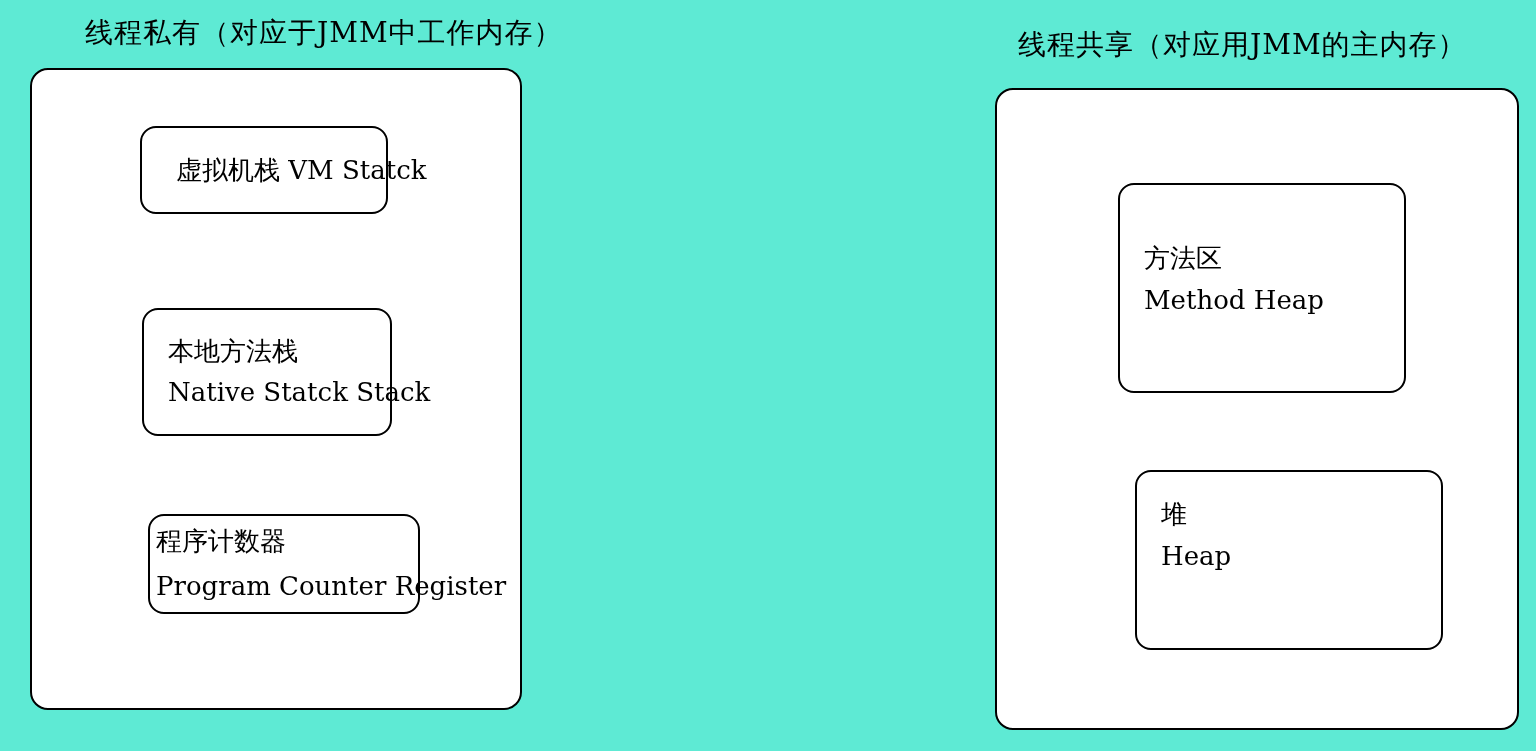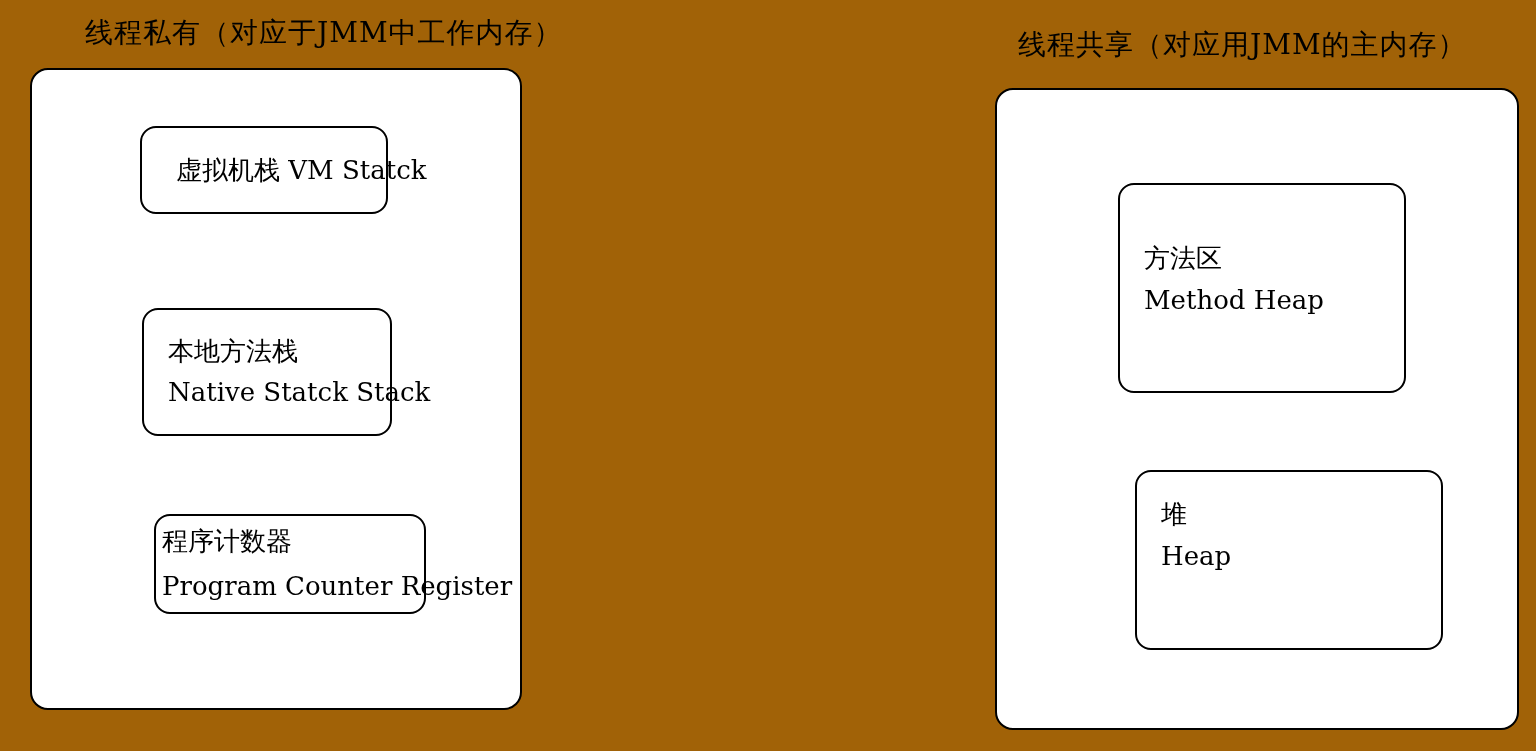--- a/index.html
+++ b/index.html
@@ -4,21 +4,21 @@
 <style>
   html, body {
     margin: 0;
     padding: 0;
     background: #ffffff;
   }
   .canvas {
     position: relative;
     width: 1536px;
     height: 751px;
-    background: #a16207;
+    background: #5eead4;
     font-family: "DejaVu Serif", "Liberation Serif", serif;
     color: #000000;
     overflow: hidden;
   }
   .panel-title {
     position: absolute;
     font-size: 28px;
     white-space: nowrap;
     letter-spacing: 1px;
   }
@@ -49,21 +49,20 @@
     padding-left: 34px;
   }
   .box-native-stack {
     left: 142px; top: 308px; width: 250px; height: 128px;
     padding-left: 24px;
   }
   .box-native-stack .line { line-height: 41px; }
   .box-program-counter {
     left: 148px; top: 514px; width: 272px; height: 100px;
     padding-left: 6px;
-    margin-left: 6px;
   }
   .box-program-counter .line { line-height: 45px; }
   
   .box-method-area {
     left: 1118px; top: 183px; width: 288px; height: 210px;
     padding-left: 24px;
     padding-bottom: 18px;
   }
   .box-heap {
     left: 1135px; top: 470px; width: 308px; height: 180px;

